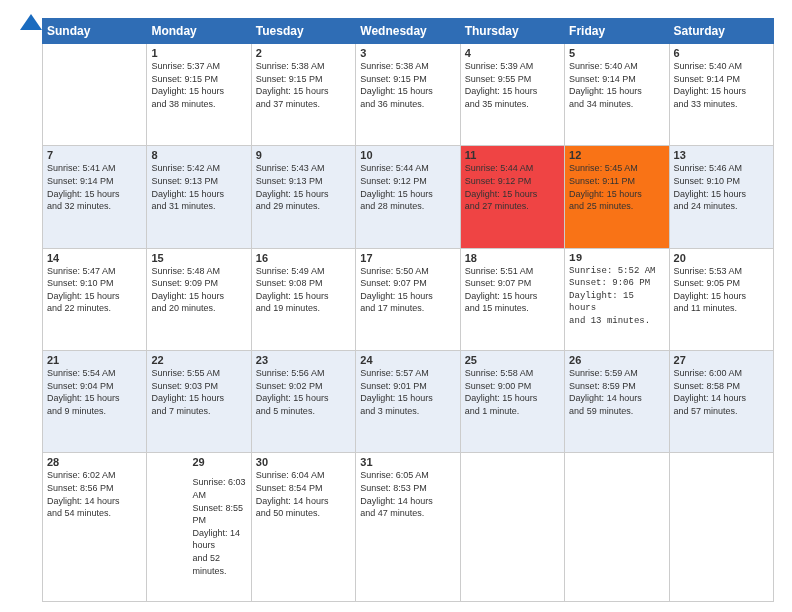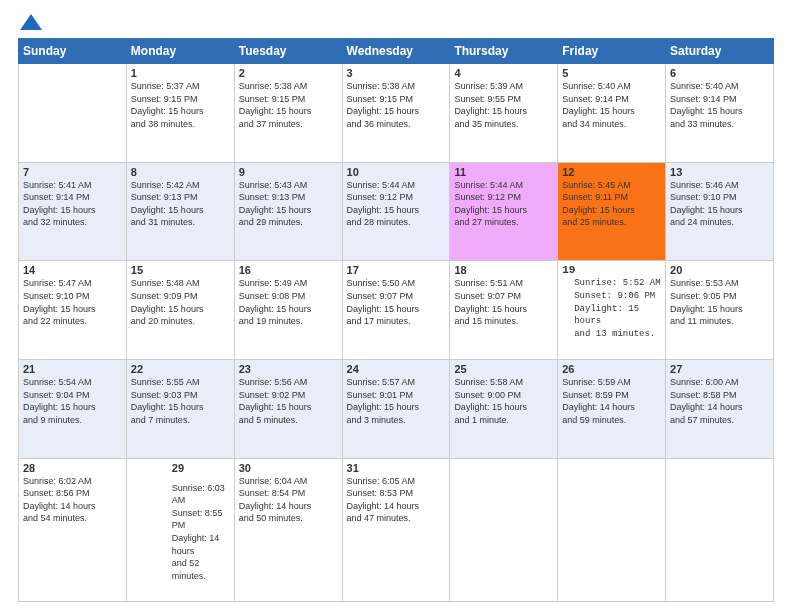--- a/index.html
+++ b/index.html
@@ -8,21 +8,20 @@
       background: #fff;
       width: 792px;
       height: 612px;
       overflow: hidden;
     }
     .page {
       width: 792px;
       height: 612px;
       padding: 18px 18px 10px 18px;
       display: flex;
-      flex-direction: column;
     }
     .header {
       display: flex;
       justify-content: space-between;
       align-items: flex-start;
       margin-bottom: 8px;
     }
     .logo {
       display: flex;
       flex-direction: column;
@@ -191,21 +190,21 @@
 Daylight: 15 hours
 and 29 minutes.</div>
           </td>
           <td style="background-color: rgb(232, 238, 247);">
             <span class="day-number">10</span>
             <div class="cell-info" style="white-space: pre-line;">Sunrise: 5:44 AM
 Sunset: 9:12 PM
 Daylight: 15 hours
 and 28 minutes.</div>
           </td>
-          <td style="background-color: #f0abfc;">
+          <td style="background-color: #ef4444;">
             <span class="day-number">11</span>
             <div class="cell-info" style="white-space: pre-line;">Sunrise: 5:44 AM
 Sunset: 9:12 PM
 Daylight: 15 hours
 and 27 minutes.</div>
           </td>
           <td style="background-color: #f97316;">
             <span class="day-number">12</span>
             <div class="cell-info" style="white-space: pre-line;">Sunrise: 5:45 AM
 Sunset: 9:11 PM
@@ -251,21 +250,21 @@
           </td>
           <td style="background-color: rgb(255, 255, 255);">
             <span class="day-number">18</span>
             <div class="cell-info" style="white-space: pre-line;">Sunrise: 5:51 AM
 Sunset: 9:07 PM
 Daylight: 15 hours
 and 15 minutes.</div>
           </td>
           <td style="background-color: rgb(255, 255, 255); font-family: Liberation Mono, monospace;">
             <span class="day-number">19</span>
-            <div class="cell-info" style="white-space: pre-line; margin-left: 12px;">Sunrise: 5:52 AM
+            <div class="cell-info" style="white-space: pre-line;">Sunrise: 5:52 AM
 Sunset: 9:06 PM
 Daylight: 15 hours
 and 13 minutes.</div>
           </td>
           <td style="background-color: rgb(255, 255, 255);">
             <span class="day-number">20</span>
             <div class="cell-info" style="white-space: pre-line;">Sunrise: 5:53 AM
 Sunset: 9:05 PM
 Daylight: 15 hours
 and 11 minutes.</div>

